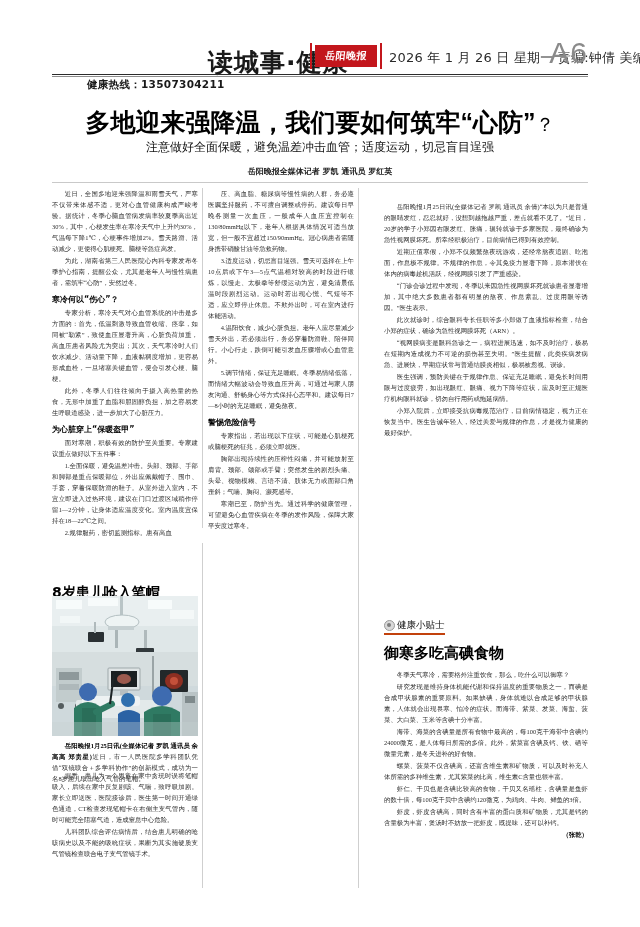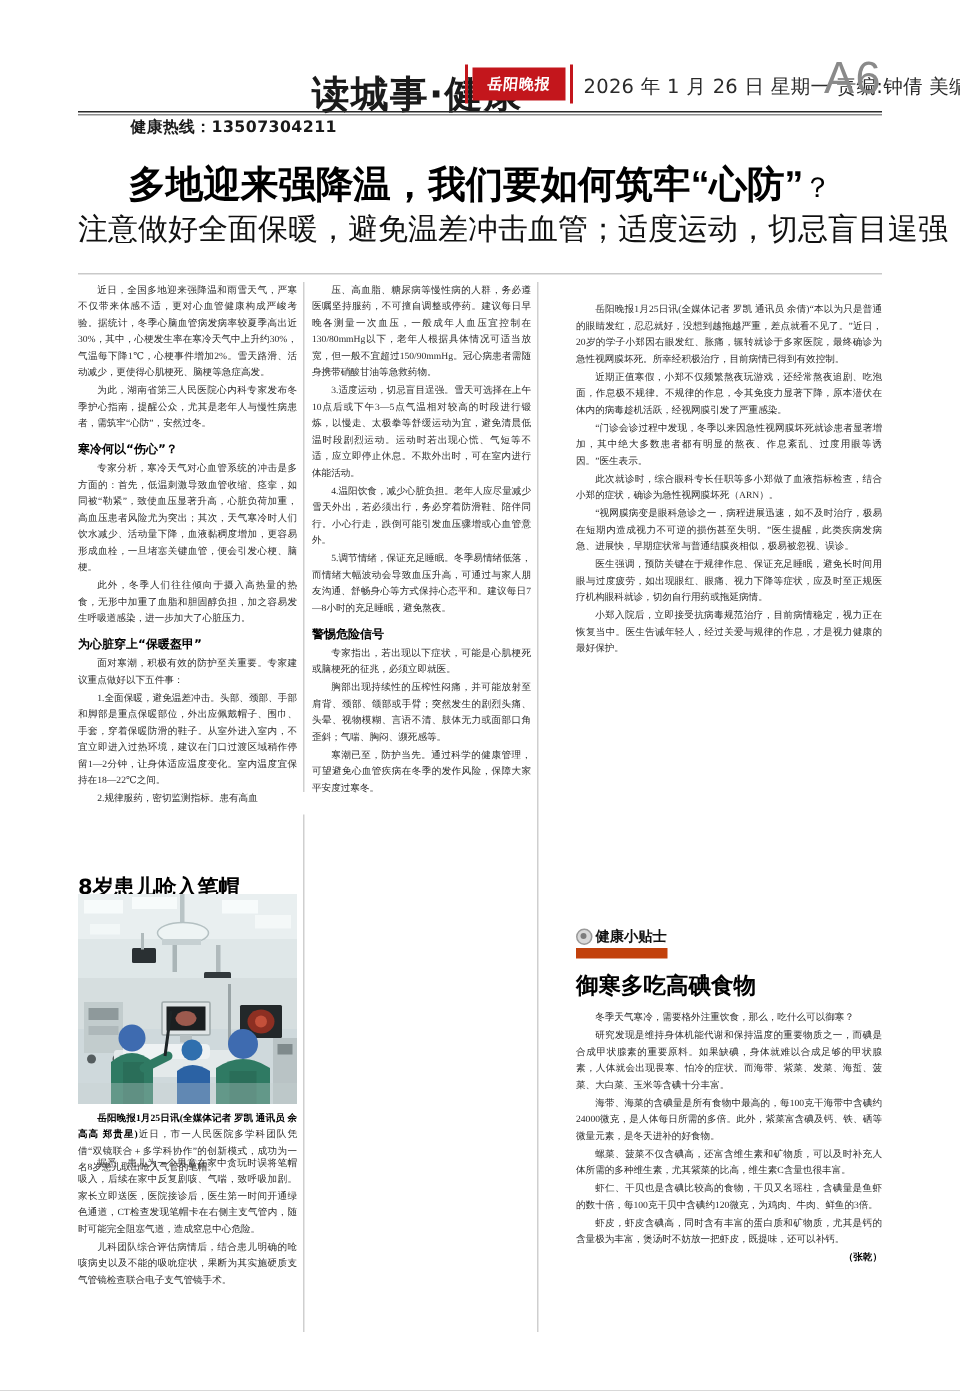--- a/index.html
+++ b/index.html
@@ -49,21 +49,21 @@
   }
   
   .hl-main{
     position:absolute;left:28px;top:88px;width:536px;text-align:center;
     font-size:25px;font-weight:bold;color:#000;letter-spacing:0px;
     font-family:Liberation Sans, sans-serif;white-space:nowrap;
   }
   .hl-main .qm{font-size:19px;font-weight:normal;}
   .hl-sub{
     position:absolute;left:28px;top:121px;width:536px;text-align:center;
-    font-size:20px;color:#111;letter-spacing:0px;white-space:nowrap;
+    font-size:12px;color:#111;letter-spacing:0px;white-space:nowrap;
     font-family:"Liberation Serif","DejaVu Serif",serif;
   }
   .hl-by{
     position:absolute;left:28px;top:148px;width:536px;text-align:center;
     font-size:8px;font-weight:bold;color:#222;
     font-family:"DejaVu Sans","Liberation Sans",sans-serif;
   }
   .rule-under-hl{position:absolute;left:28px;top:164px;width:536px;height:1px;background:#c9c9c9;}
   
   .col{position:absolute;top:170px;font-size:6.4px;line-height:11px;color:#2c2c2c;text-align:justify;}
@@ -103,23 +103,23 @@
     font-family:"DejaVu Sans","Liberation Sans",sans-serif;white-space:nowrap;
   }
   .art3 .bd{
     margin-top:7px;font-size:6.4px;line-height:11px;color:#2c2c2c;text-align:justify;
   }
   .art3 .bd p{margin:0 0 1px 0;text-indent:2em;}
   .tips{
     position:absolute;left:360px;top:596px;width:204px;
   }
   .tips-hd{
-    position:relative;display:inline-block;font-size:9.5px;font-weight:bold;color:#111;
+    position:relative;display:inline-block;font-size:9.5px;font-weight:normal;color:#111;
     font-family:"DejaVu Sans","Liberation Sans",sans-serif;padding-left:13px;
-    border-bottom:7px solid #c2410c;padding-bottom:1px;
+    border-bottom:2px solid #c2410c;padding-bottom:1px;
   }
   .tips-ic{
     position:absolute;left:0px;top:1px;width:9px;height:9px;border-radius:50%;
     background:#d9d9d9;border:1px solid #9a9a9a;
   }
   .tips-ic::after{
     content:"";position:absolute;left:2px;top:2px;width:4px;height:4px;border-radius:50%;
     background:#7d7d7d;
   }
   .tips-title{
@@ -145,20 +145,21 @@
     <div class="mh-page">A6</div>
     <div class="mh-rule"></div>
     <div class="mh-rule2"></div>
     <div class="mh-hot">健康热线：13507304211</div>
   </div>
 
   <div class="hl-main">
     <span>多地迎来强降温，我们要如何筑牢“心防”</span><span class="qm">？</span>
   </div>
   <div class="hl-sub">注意做好全面保暖，避免温差冲击血管；适度运动，切忌盲目逞强</div>
+  <div class="hl-by">岳阳晚报全媒体记者 罗凯 通讯员 罗红英</div>
   <div class="rule-under-hl"></div>
 
   <div class="vrule" style="left:178px;top:170px;height:340px;"></div>
   <div class="vrule" style="left:334px;top:170px;height:700px;"></div>
   <div class="vrule" style="left:178px;top:525px;height:345px;"></div>
 
   <div class="col col1">
     <p>近日，全国多地迎来强降温和雨雪天气，严寒不仅带来体感不适，更对心血管健康构成严峻考验。据统计，冬季心脑血管病发病率较夏季高出近30%，其中，心梗发生率在寒冷天气中上升约30%，气温每下降1℃，心梗事件增加2%。雪天路滑、活动减少，更使得心肌梗死、脑梗等急症高发。</p>
     <p>为此，湖南省第三人民医院心内科专家发布冬季护心指南，提醒公众，尤其是老年人与慢性病患者，需筑牢“心防”，安然过冬。</p>
     <div class="sub-h">寒冷何以“伤心”？</div>

